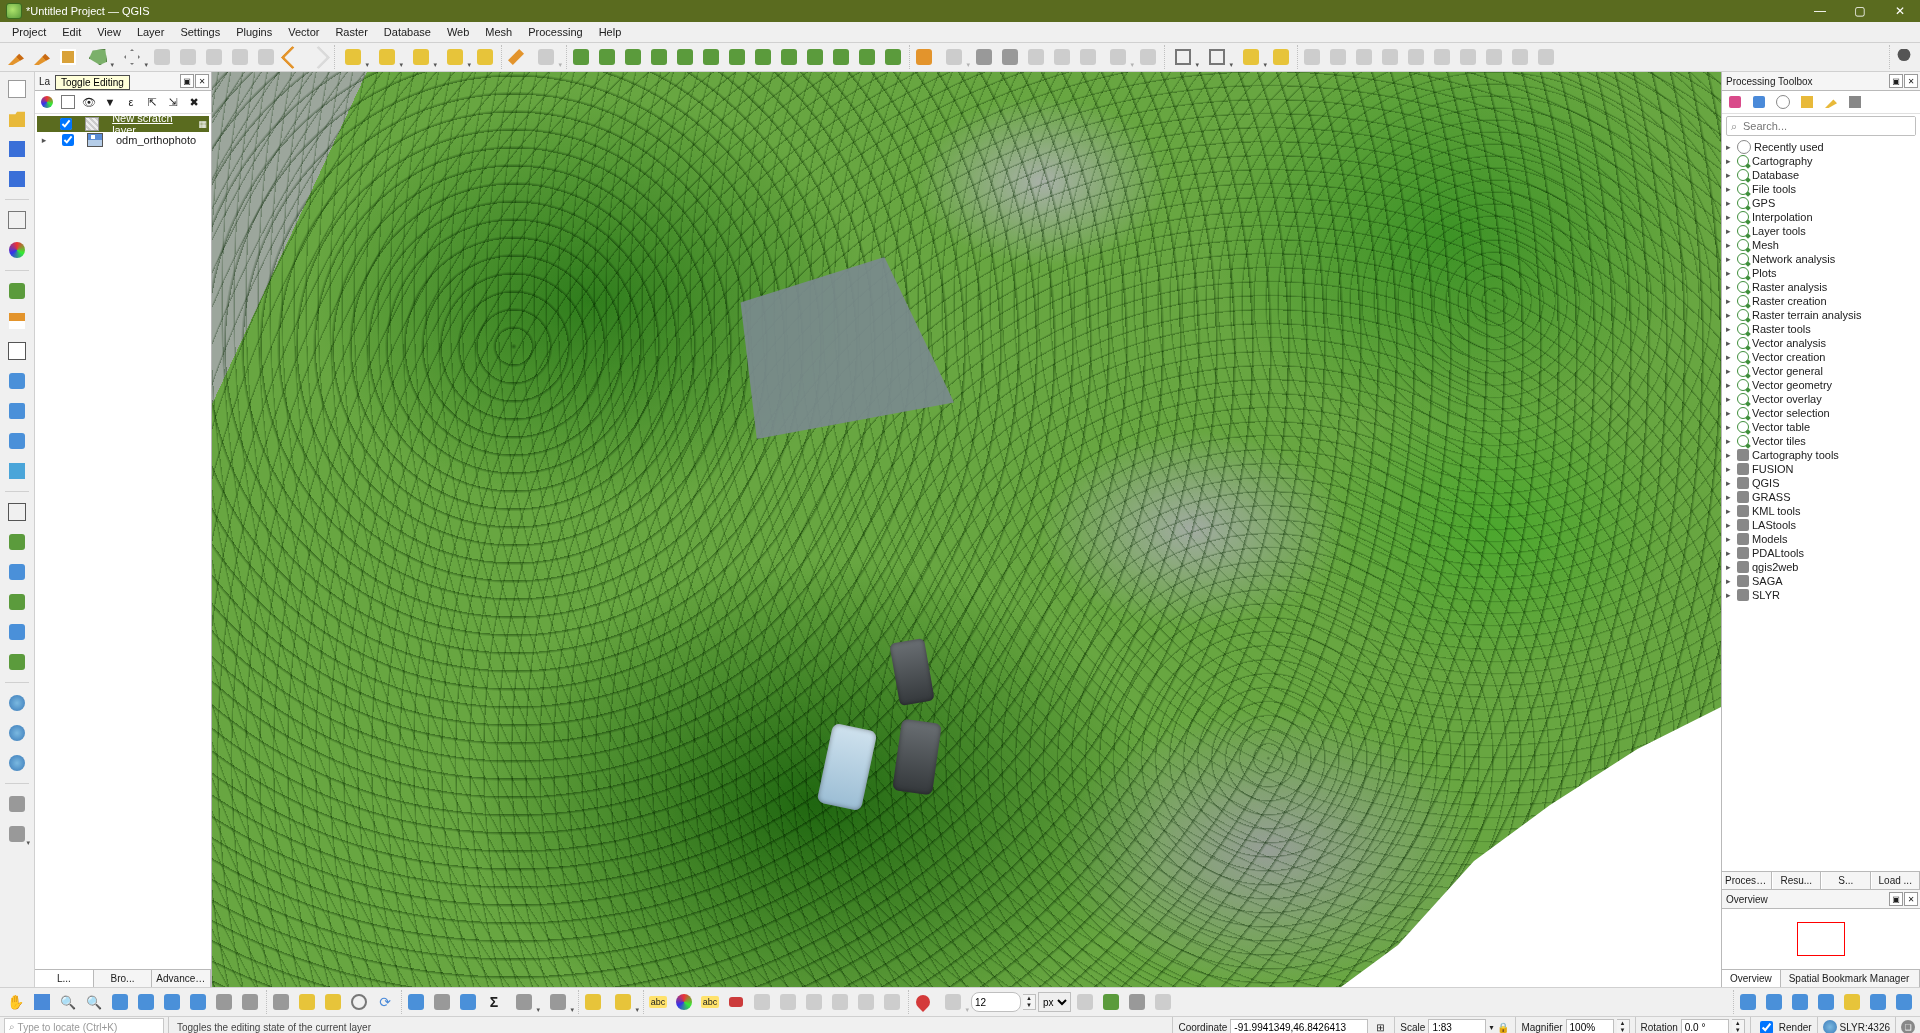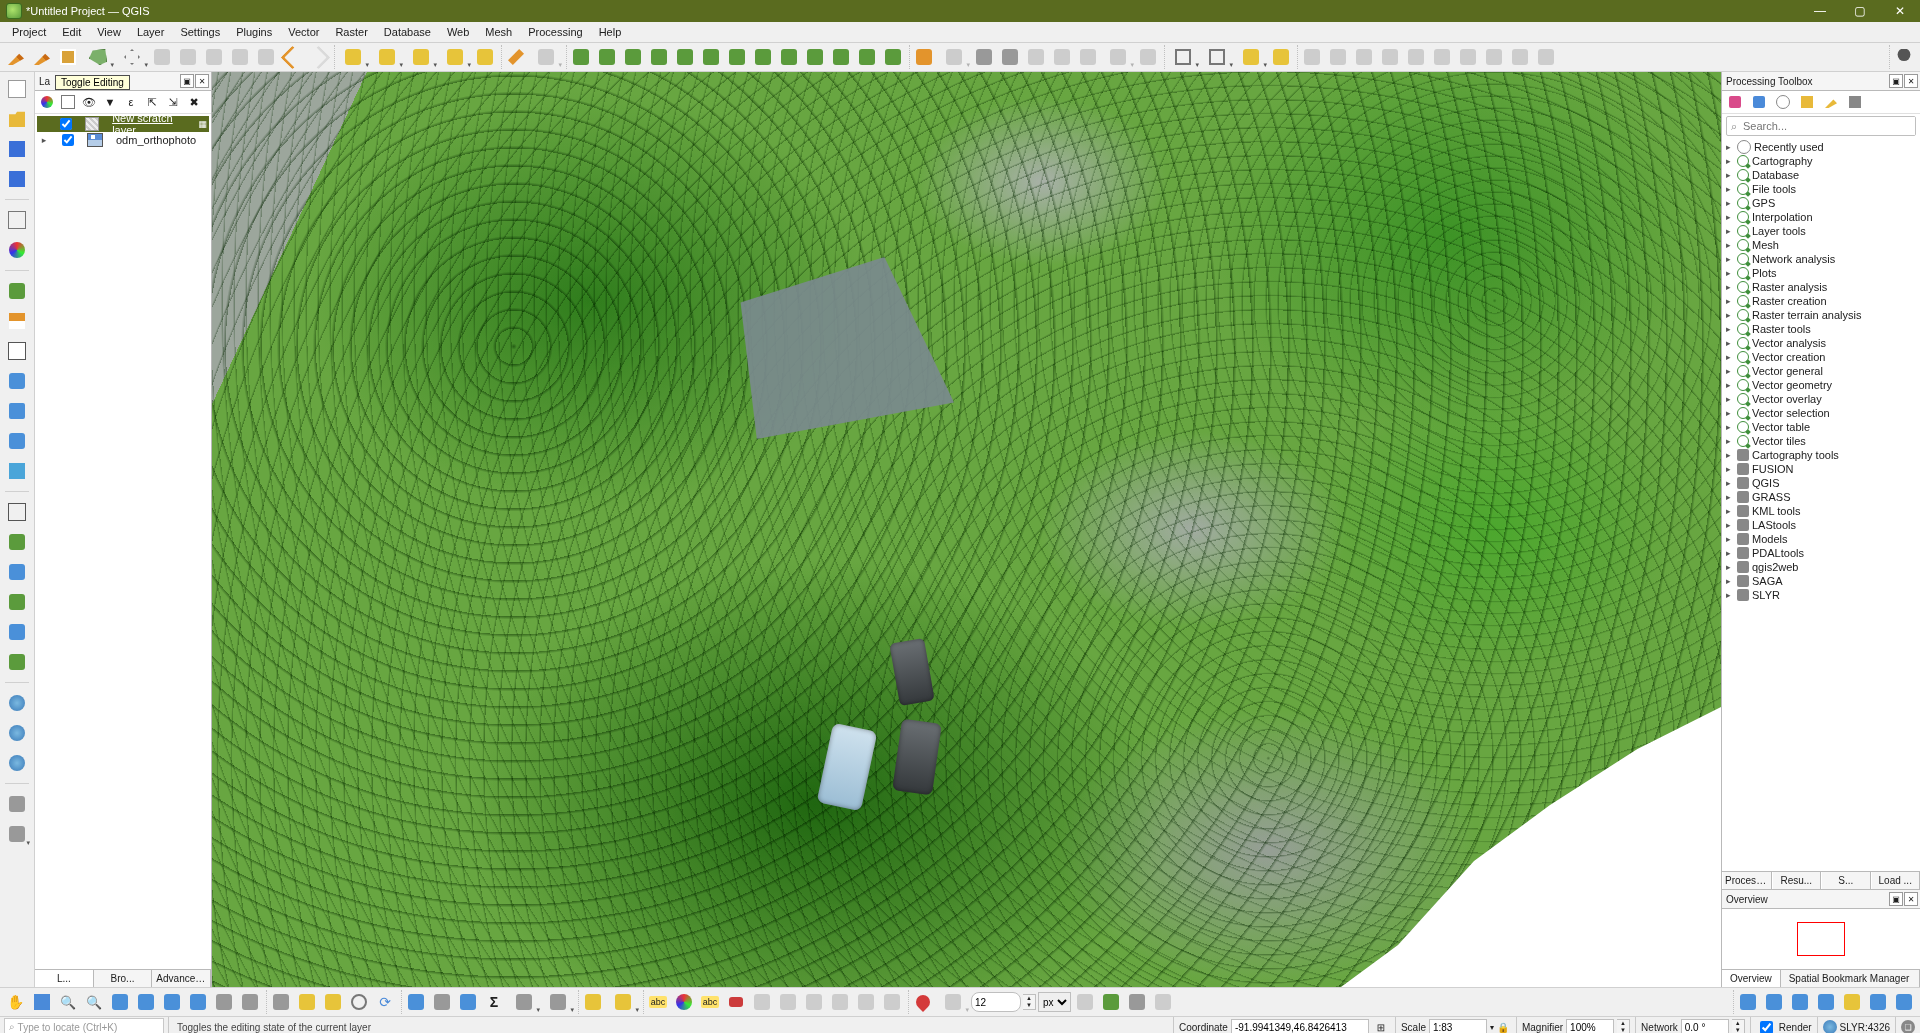--- a/index.html
+++ b/index.html
@@ -910,21 +910,21 @@
   </div>
   <div class="sb-group">
     <span>Magnifier</span>
     <input class="sb-input" style="width: 40px;" value="100%">
     <div class="sb-spin">
         <div>▲</div>
         <div>▼</div>
       </div>
   </div>
   <div class="sb-group">
-    <span>Network</span>
+    <span>Rotation</span>
     <input class="sb-input" style="width: 40px;" value="0.0 °">
     <div class="sb-spin">
         <div>▲</div>
         <div>▼</div>
       </div>
   </div>
   <div class="sb-group">
     <input type="checkbox" checked="" style="">
     <span>Render</span>
   </div>

